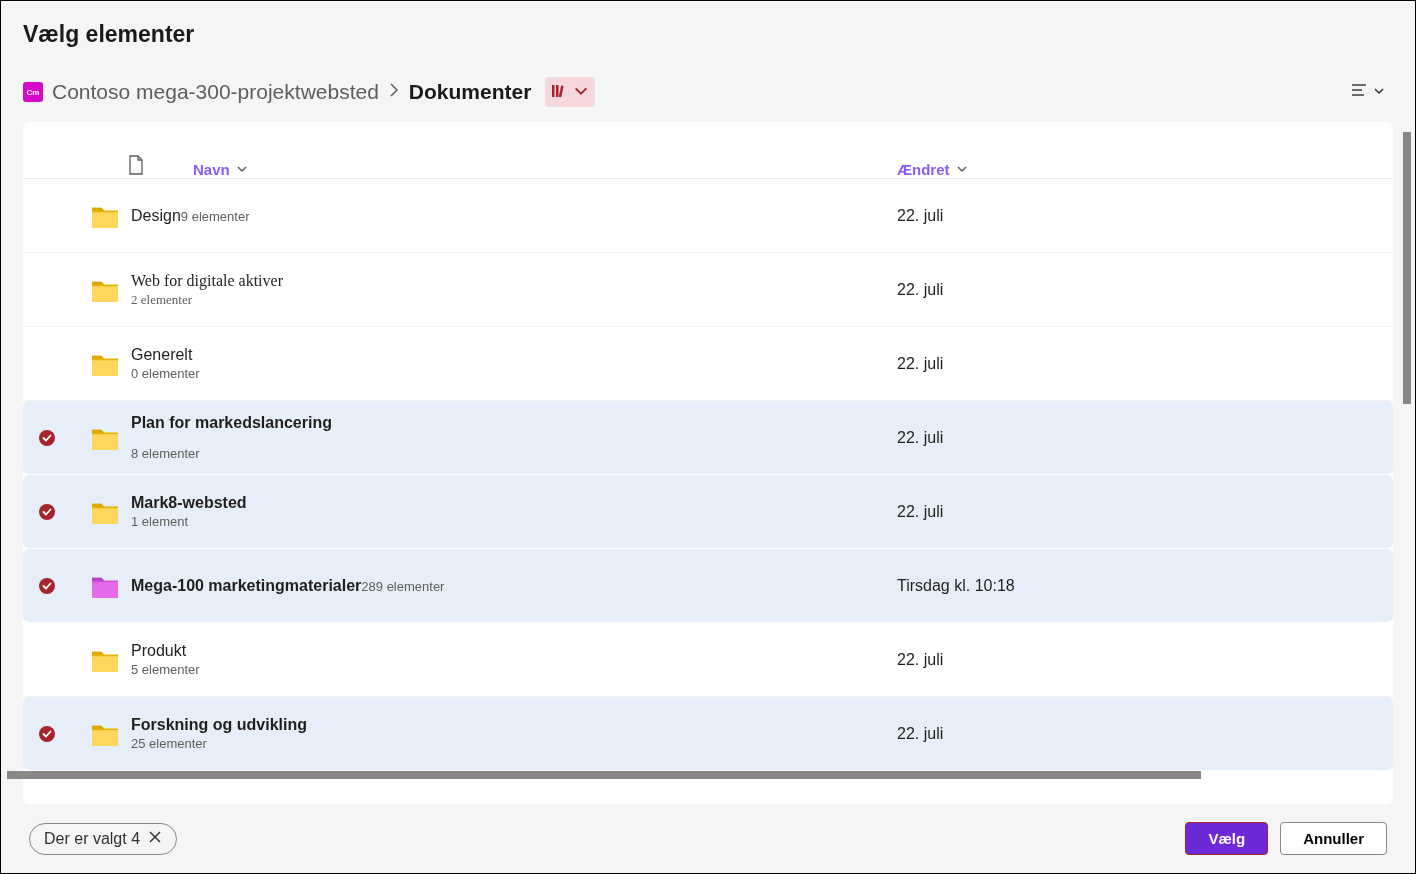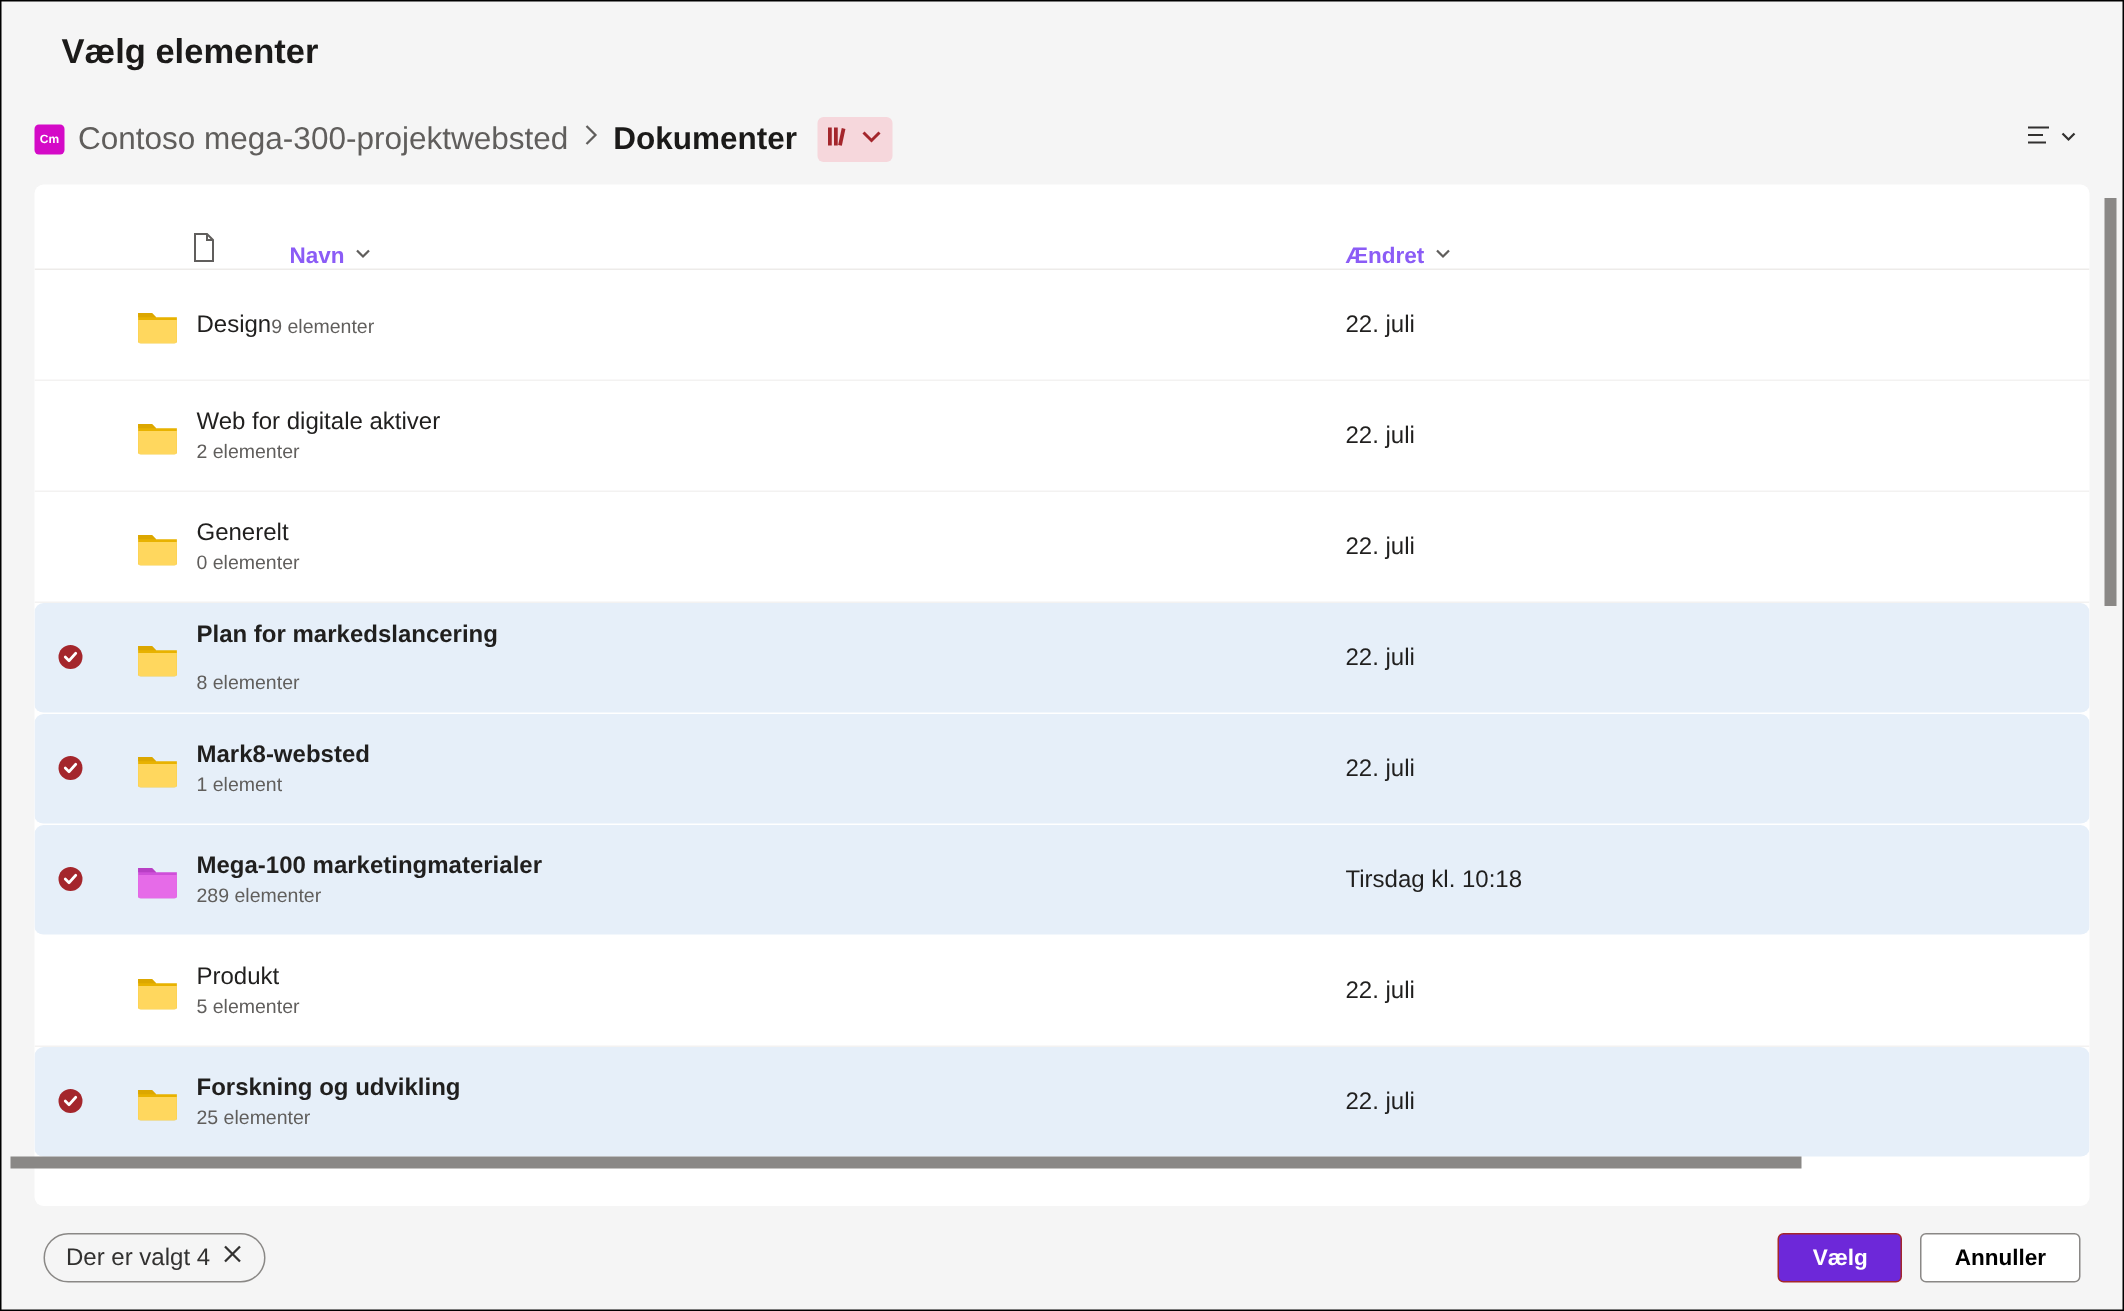--- a/index.html
+++ b/index.html
@@ -1,18 +1,18 @@
 <!DOCTYPE html>
 <html><head>
 <meta charset="utf-8">
 <style>
   * { box-sizing: border-box; margin: 0; padding: 0; }
   html, body { width: 1416px; height: 874px; font-family: "Segoe UI", Arial, sans-serif; background: #f5f5f5; color: #1b1a19; overflow: hidden; }
   .dialog { width: 1416px; height: 874px; background: #f5f5f5; border: 1px solid #000; position: relative; display: flex; flex-direction: column; }
-  .dialog-title { font-size: 23px; font-weight: 600; padding: 20px 22px 4px; margin-left: 18px; }
+  .dialog-title { font-size: 23px; font-weight: 600; padding: 20px 22px 4px; }
   .topbar { display: flex; align-items: center; padding: 22px 22px 12px; }
   .site-tile { width: 20px; height: 20px; border-radius: 3px; background: #d40ac7; color: #fff; font-size: 8px; font-weight: 600; display: inline-flex; align-items: center; justify-content: center; margin-right: 9px; }
   .breadcrumb { display: flex; align-items: center; gap: 10px; font-size: 21px; font-weight: 400; flex: 1; }
   .bc-link { color: #605e5c; }
   .bc-sep { color: #605e5c; font-size: 16px; }
   .bc-current { font-weight: 700; margin-right: 4px;}
   .library-badge { display: inline-flex; align-items: center; gap: 6px; background: #f6d7dc; padding: 3px 6px; border-radius: 4px; }
   .library-badge svg { width: 16px; height: 16px; }
   .view-button { display: inline-flex; align-items: center; gap: 4px; padding: 6px 8px; border-radius: 4px; cursor: pointer; }
   .view-button svg.menu { width: 20px; height: 20px; stroke: #323130; stroke-width: 1.4; fill: none; }
@@ -132,21 +132,21 @@
         </div>
         <div class="row">
     <div class="col-sel"></div>
     <div class="col-icon">
             <svg class="folder" viewBox="0 0 32 26">
     <path d="M2 4 h10 l3 3 h15 v17 a2 2 0 0 1 -2 2 H4 a2 2 0 0 1 -2 -2 z" fill="#e8b200"></path>
     <path d="M2 9 h28 v15 a2 2 0 0 1 -2 2 H4 a2 2 0 0 1 -2 -2 z" fill="#ffd75e"></path>
     <path d="M2 4 h10 l3 3 H2 z" fill="#dca700"></path>
   </svg>
           </div>
-    <div class="col-name" style="flex-direction:column;align-items:flex-start;gap:0;">
+    <div class="col-name" style="flex-direction:column;align-items:flex-start;gap:0;font-family:Liberation Serif, serif;">
       <span class="name-main">Web for digitale aktiver</span>
       <span class="name-sub">2 elementer</span>
     </div>
     <div class="col-mod">22. juli</div>
         </div>
         <div class="row">
     <div class="col-sel"></div>
     <div class="col-icon">
             <svg class="folder" viewBox="0 0 32 26">
     <path d="M2 4 h10 l3 3 h15 v17 a2 2 0 0 1 -2 2 H4 a2 2 0 0 1 -2 -2 z" fill="#e8b200"></path>
@@ -204,21 +204,21 @@
                 <path d="M1.5 5 L4 7.5 L8.5 2.5" fill="none" stroke="#fff" stroke-width="1.8" stroke-linecap="round" stroke-linejoin="round"></path>
               </svg>
             </span></div>
     <div class="col-icon">
             <svg class="folder" viewBox="0 0 32 26">
     <path d="M2 4 h10 l3 3 h15 v17 a2 2 0 0 1 -2 2 H4 a2 2 0 0 1 -2 -2 z" fill="#cf4fd9"></path>
     <path d="M2 9 h28 v15 a2 2 0 0 1 -2 2 H4 a2 2 0 0 1 -2 -2 z" fill="#e66be8"></path>
     <path d="M2 4 h10 l3 3 H2 z" fill="#b83fc4"></path>
   </svg>
           </div>
-    <div class="col-name" style="flex-direction:column;align-items:flex-start;gap:0;">
+    <div class="col-name" style="flex-direction:row;align-items:flex-start;gap:0;">
       <span class="name-main">Mega-100 marketingmaterialer</span>
       <span class="name-sub">289 elementer</span>
     </div>
     <div class="col-mod">Tirsdag kl. 10:18</div>
         </div>
         <div class="row">
     <div class="col-sel"></div>
     <div class="col-icon">
             <svg class="folder" viewBox="0 0 32 26">
     <path d="M2 4 h10 l3 3 h15 v17 a2 2 0 0 1 -2 2 H4 a2 2 0 0 1 -2 -2 z" fill="#e8b200"></path>

